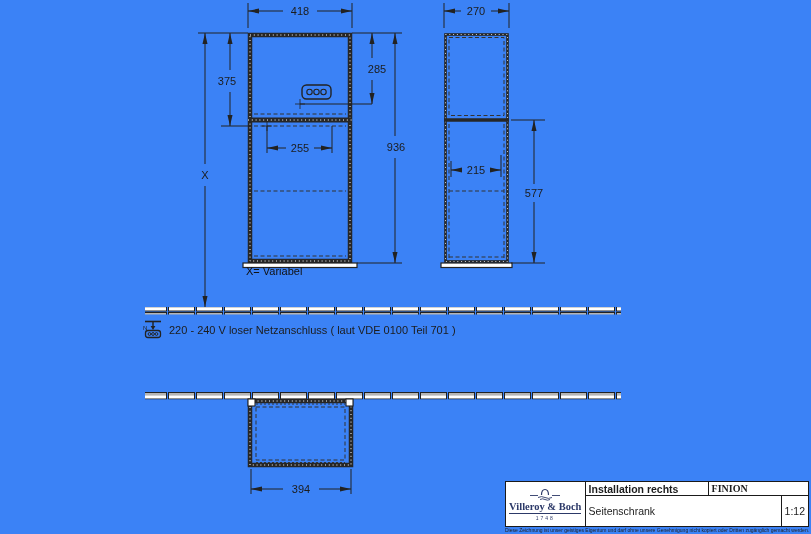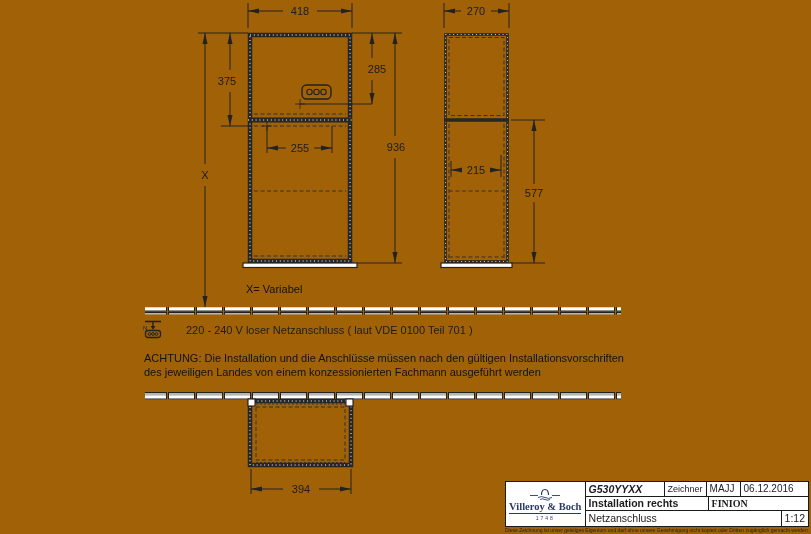--- a/index.html
+++ b/index.html
@@ -1,22 +1,22 @@
 <!DOCTYPE html>
 <html><head>
 <meta charset="utf-8">
 <style>
   html,body{margin:0;padding:0;background:#fff;}
   body{font-family:"Liberation Sans", sans-serif; color:#1c1c1c;}
-  #stage{position:relative;width:811px;height:534px;background:#a16207;overflow:hidden;}
+  #stage{position:relative;width:811px;height:534px;background:#3b82f6;overflow:hidden;}
   #drawing-svg{position:absolute;left:0;top:0;}
   .dimtext{font-size:11px;fill:#1c1c1c;font-family:"Liberation Sans",sans-serif;}
   .note{position:absolute;font-size:11px;color:#111;white-space:nowrap;}
   .warning{line-height:13.5px;}
-  .powerline{position:absolute;left:142px;top:320px;display:flex;align-items:flex-start;gap:22px;}
+  .powerline{position:absolute;left:142px;top:320px;display:flex;align-items:flex-start;gap:5px;}
   .powerline .txt{font-size:11px;margin-top:4px;white-space:nowrap;}
   
   .tblock{position:absolute;left:505px;top:481px;width:302px;height:44px;
           border:1.6px solid #1a1a1a;display:flex;background:#fff;}
   .logo-cell{width:81px;border-right:1.6px solid #1a1a1a;display:flex;flex-direction:column;
              align-items:center;justify-content:center;padding-top:1px;}
   .brand-name{font-family:"Liberation Serif",serif;font-weight:bold;font-size:10.5px;
               color:#2c3968;border-bottom:1px solid #2c3968;line-height:11px;padding-bottom:1px;}
   .brand-year{font-size:5px;color:#2c3968;letter-spacing:2px;margin-top:1px;}
   .tgrid{flex:1;display:flex;flex-direction:column;}
@@ -169,65 +169,55 @@
   </g>
   <g stroke="#222" stroke-width="1" fill="none">
     <line x1="251" y1="469" x2="251" y2="494"></line>
     <line x1="351" y1="469" x2="351" y2="494"></line>
     <line x1="251" y1="489" x2="283" y2="489" marker-start="url(#arw)"></line>
     <line x1="319" y1="489" x2="351" y2="489" marker-end="url(#arw)"></line>
   </g>
   <text class="dimtext" x="301" y="493" text-anchor="middle">394</text>
 </svg>
 
-<div class="note" style="left:246px;top:283px;">X= Variabel</div>
+<div class="note" style="left:246px;top:265px;">X= Variabel</div>
 
 <div class="powerline">
   <svg width="22" height="19" viewBox="0 0 22 19">
     <line x1="3" y1="1.5" x2="19" y2="1.5" stroke="#222" stroke-width="1.6"></line>
     <line x1="11" y1="2" x2="11" y2="8" stroke="#222" stroke-width="1.4"></line>
     <path d="M8.6,6 L11,10 L13.4,6 Z" fill="#222"></path>
     <text x="1" y="10" font-size="6" font-family="Liberation Sans, sans-serif" fill="#222">N</text>
     <rect x="3.5" y="10.5" width="15" height="7" rx="2.5" fill="none" stroke="#222" stroke-width="1.3"></rect>
     <circle cx="7.5" cy="14" r="1.4" fill="none" stroke="#222" stroke-width="1"></circle>
     <circle cx="11" cy="14" r="1.4" fill="none" stroke="#222" stroke-width="1"></circle>
     <circle cx="14.5" cy="14" r="1.4" fill="none" stroke="#222" stroke-width="1"></circle>
   </svg>
   <span class="txt">220 - 240 V loser Netzanschluss ( laut VDE 0100 Teil 701 )</span>
 </div>
 
-<div class="note warning" style="left:144px;top:352px;">
-  <div>ACHTUNG: Die Installation und die Anschlüsse müssen nach den gültigen Installationsvorschriften</div>
-  <div>des jeweiligen Landes von einem konzessionierten Fachmann ausgeführt werden</div>
-</div>
 
 <div class="tblock">
   <div class="logo-cell">
     <svg width="38" height="13" viewBox="0 0 38 13">
       <path d="M15.5,7 Q15.5,1.5 19,1.5 Q22.5,1.5 22.5,7" fill="none" stroke="#2c3968" stroke-width="1.2"></path>
       <line x1="4" y1="7.5" x2="12" y2="7.5" stroke="#2c3968" stroke-width="0.9"></line>
       <line x1="26" y1="7.5" x2="34" y2="7.5" stroke="#2c3968" stroke-width="0.9"></line>
       <path d="M12,9.5 q3.5,-1.8 7,0 q3.5,1.8 7,0" fill="none" stroke="#2c3968" stroke-width="0.9"></path>
       <path d="M14,11.5 q2.5,-1.4 5,0 q2.5,1.4 5,0" fill="none" stroke="#2c3968" stroke-width="0.9"></path>
     </svg>
     <div class="brand-name">Villeroy &amp; Boch</div>
     <div class="brand-year">1748</div>
   </div>
   <div class="tgrid">
-    <div class="trow trow1">
-      <div class="cell bR c-part">G530YYXX</div>
-      <div class="cell bR c-zlab">Zeichner</div>
-      <div class="cell bR c-maj">MAJJ</div>
-      <div class="cell c-date">06.12.2016</div>
-    </div>
     <div class="trow trow2">
       <div class="cell bR c-title">Installation rechts</div>
       <div class="cell c-finion">FINION</div>
     </div>
     <div class="trow trow3">
-      <div class="cell bR c-typ">Netzanschluss</div>
+      <div class="cell bR c-typ">Seitenschrank</div>
       <div class="cell c-scale">1:12</div>
     </div>
   </div>
 </div>
 <div class="fineprint">Diese Zeichnung ist unser geistiges Eigentum und darf ohne unsere Genehmigung nicht kopiert oder Dritten zugänglich gemacht werden.</div>
 
 </div>
 
 </body></html>

